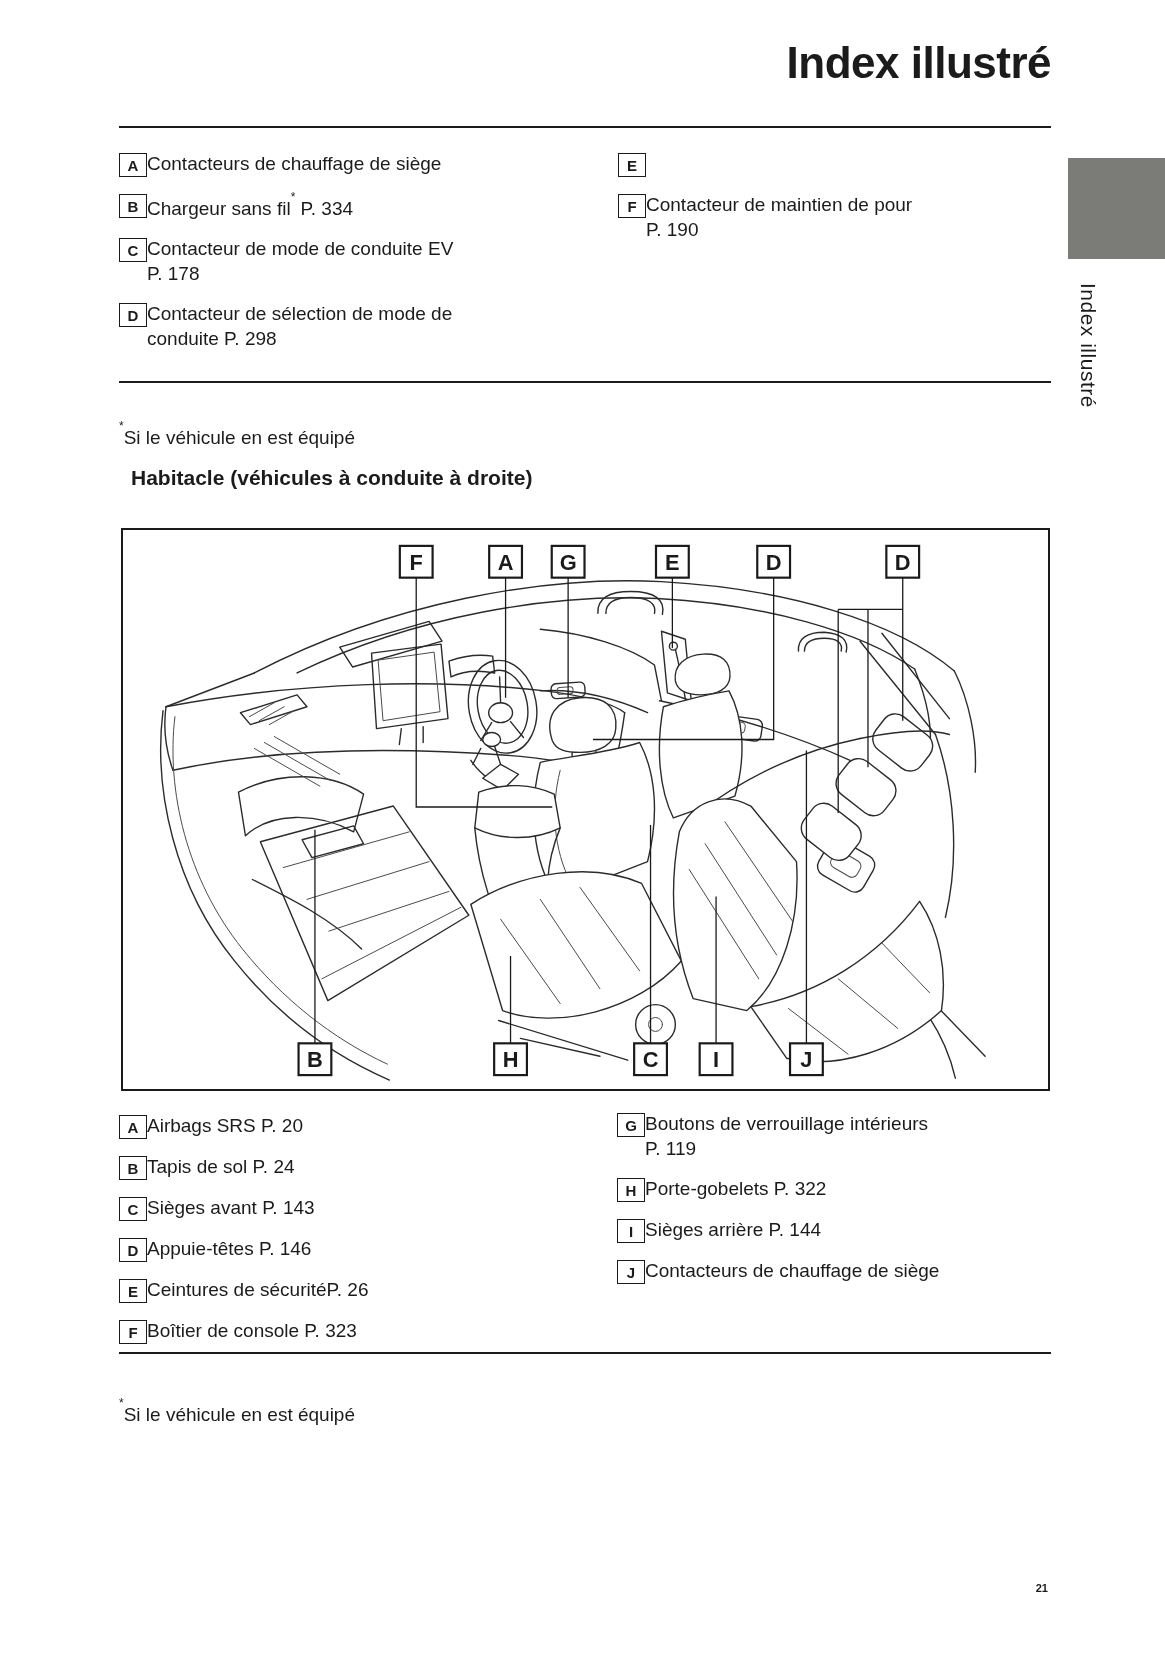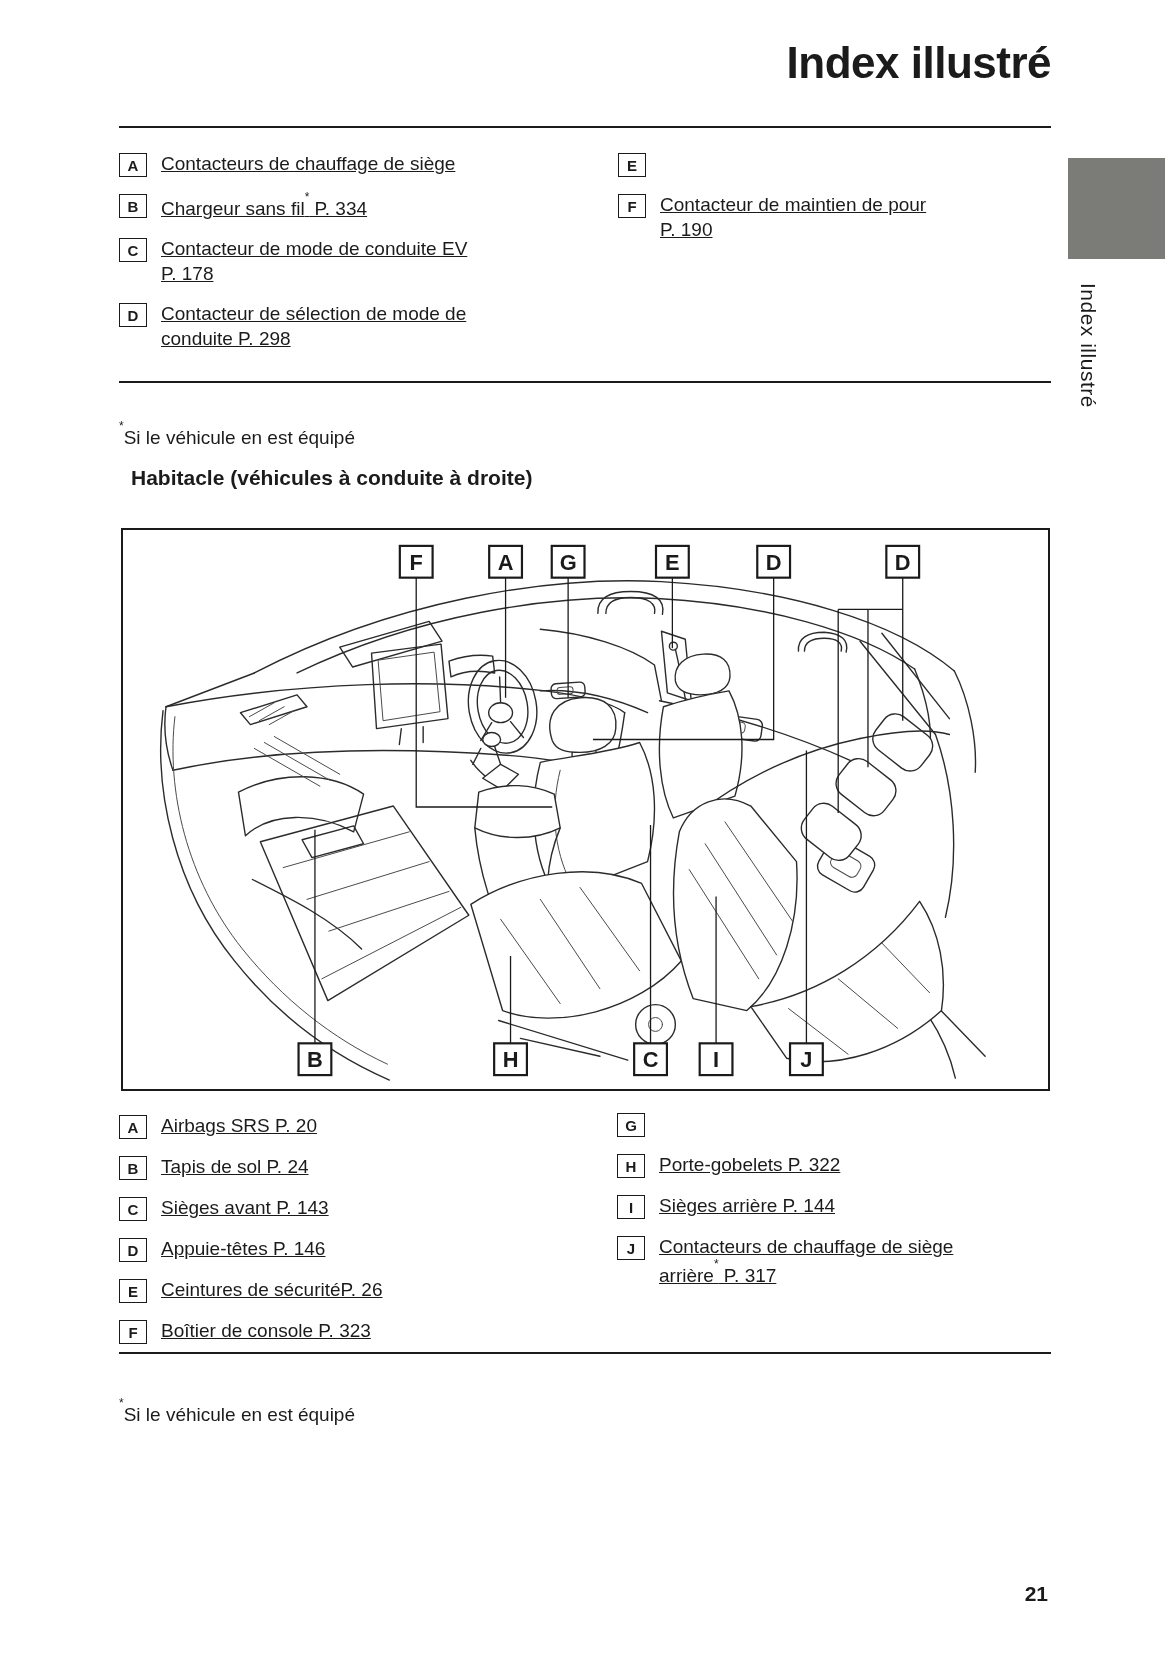--- a/index.html
+++ b/index.html
@@ -20,41 +20,41 @@
   .col-tr { left:618px; top:151px; width:430px; }
   .col-bl { left:119px; top:1113px; width:480px; }
   .col-br { left:617px; top:1111px; width:432px; }
 
   .item { display:flex; align-items:flex-start; margin-bottom:15px; }
   .lbox {
     flex:0 0 auto; width:26px; height:22px; margin-top:2px;
     border:1.6px solid #1b1b1b; display:flex; align-items:center; justify-content:center;
     font-size:15px; font-weight:bold; line-height:1;
   }
-  .ltext { margin-left:14px; font-size:19px; line-height:25px;text-decoration:underline; }
+  .ltext { font-size:19px; line-height:25px; }
   sup.ast { font-size:12px; position:relative; top:-7px; font-weight:inherit; }
 
   .footnote { position:absolute; left:119px; font-size:19px; line-height:20px; }
   .footnote-top { top:423px; }
   .footnote-bottom { top:1400px; }
   .section-heading { position:absolute; left:119px; top:466px; font-size:21px; font-weight:bold;margin-left:12px; }
 
   .diagram {
     position:absolute; left:121px; top:528px; width:929px; height:563px;
     border:2px solid #1a1a1a; box-sizing:border-box; background:#fff;
   }
   .diagram svg { display:block; width:100%; height:100%; }
 
   .side-tab { position:absolute; left:1068px; top:158px; width:97px; height:101px; }
   .vlabel {
     position:absolute; left:1076px; top:283px;
     writing-mode:vertical-rl; text-orientation:mixed;
     font-size:21px; letter-spacing:0.5px; white-space:nowrap;
   }
-  .page-number { position:absolute; top:1582px; right:117px; font-size:21px; font-weight:bold; }
+  .page-number { position:absolute; top:1582px; right:117px; font-size:11px; font-weight:bold; }
 
   .art { stroke:#2b2b2b; stroke-width:1.4; fill:none; stroke-linecap:round; stroke-linejoin:round; }
   .art-fill { stroke:#2b2b2b; stroke-width:1.4; fill:#ffffff; stroke-linecap:round; stroke-linejoin:round; }
   .art-thin { stroke:#4a4a4a; stroke-width:1; fill:none; stroke-linecap:round; }
   .leader { stroke:#1a1a1a; stroke-width:1.3; fill:none; }
 </style>
 </head>
 <body>
 
 <div class="page-title">Index illustré</div>
@@ -286,38 +286,41 @@
     <div class="item">
       <span class="lbox">F</span>
       <div class="ltext">
         <div>Boîtier de console P. 323</div>
       </div>
     </div>
   </div>
 <div class="col col-br">
     <div class="item">
       <span class="lbox">G</span>
+      <div class="ltext">
+        <div>Boutons de verrouillage intérieurs</div>
+        <div>P. 119</div>
+      </div>
     </div>
     <div class="item">
       <span class="lbox">H</span>
       <div class="ltext">
         <div>Porte-gobelets P. 322</div>
       </div>
     </div>
     <div class="item">
       <span class="lbox">I</span>
       <div class="ltext">
         <div>Sièges arrière P. 144</div>
       </div>
     </div>
     <div class="item">
       <span class="lbox">J</span>
       <div class="ltext">
         <div>Contacteurs de chauffage de siège</div>
-        <div>arrière<sup class="ast">*</sup> P. 317</div>
       </div>
     </div>
   </div>
 
 <div class="rule rule3"></div>
 <div class="footnote footnote-bottom"><sup class="ast">*</sup>Si le véhicule en est équipé</div>
 
 <div class="side-tab" style="background: rgb(123, 123, 120);"></div>
 <div class="vlabel">Index illustré</div>
 <div class="page-number">21</div>

